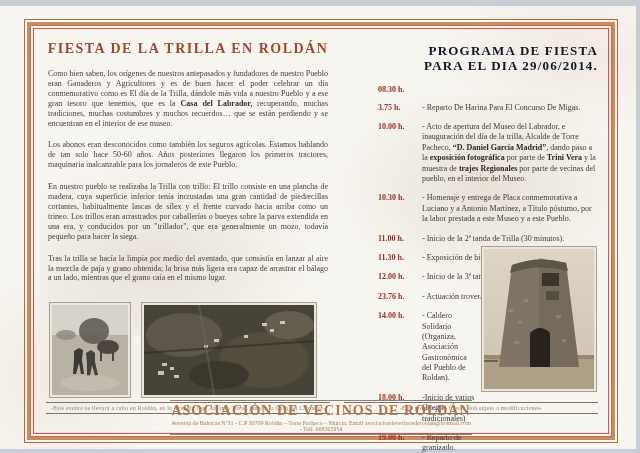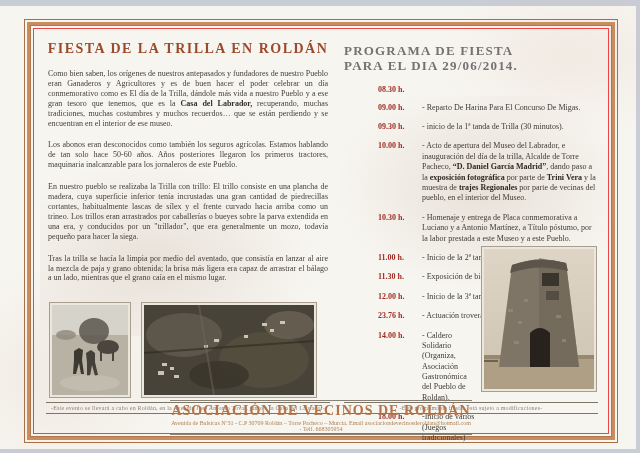--- a/index.html
+++ b/index.html
@@ -37,22 +37,22 @@
   .col-left p b{color:#35302b;}
 
   .photos{position:absolute;left:4px;bottom:30px;display:flex;gap:12px;}
   .photo{border:2px solid #ece7dc;outline:1px solid #a79e90;background:#cfc9bd;}
   .photo svg{display:block;}
 
   .caption{position:absolute;left:0;right:0;bottom:13px;padding:2px 0;
     border-top:1px solid #7c756a;border-bottom:1px solid #7c756a;
     text-align:center;font-size:6px;color:#8d8478;letter-spacing:.2px;}
 
-  .right-title{margin:4px 0 11px;text-align:left;font-weight:bold;
-    font-size:13px;line-height:1.18;letter-spacing:1.2px;color:#737373;}
+  .right-title{margin:4px 0 11px;text-align:right;font-weight:bold;
+    font-size:13px;line-height:1.18;letter-spacing:1.2px;color:#0f172a;}
 
   .schedule{padding:0 2px;margin-left:32px;}
   .srow{display:flex;margin-bottom:9px;}
   .srow .time{flex:0 0 44px;font-size:8px;font-weight:bold;color:#9e2d22;}
   .srow .desc{flex:1;font-size:8px;line-height:1.3;color:#3f3a34;}
   .srow .desc b{color:#2d2823;}
   .srow.narrow{margin-right:120px;}
 
   .tower{position:absolute;right:2px;top:208px;}
 
@@ -133,26 +133,22 @@
             <div class="right-title">
               <div>PROGRAMA DE FIESTA</div>
               <div>PARA EL DIA 29/06/2014.</div>
             </div>
 
             <div class="schedule" id="schedule">
                 <div class="srow">
                   <span class="time">08.30 h.</span>
                 </div>
                 <div class="srow">
-                  <span class="time">09.00 h.</span>
+                  <span class="time">3.75 h.</span>
                   <span class="desc"><span>- Reparto De Harina Para El Concurso De Migas.</span></span>
-                </div>
-                <div class="srow">
-                  <span class="time">09.30 h.</span>
-                  <span class="desc"><span>- inicio de la 1ª tanda de Trilla (30 minutos).</span></span>
                 </div>
                 <div class="srow">
                   <span class="time">10.00 h.</span>
                   <span class="desc"><span>- Acto de apertura del Museo del Labrador, e inauguración del día de la trilla, Alcalde de Torre Pacheco, </span><b>“D. Daniel García Madrid”</b><span>, dando paso a la </span><b>exposición fotográfica</b><span> por parte de </span><b>Trini Vera</b><span> y la muestra de </span><b>trajes Regionales</b><span> por parte de vecinas del pueblo, en el interior del Museo.</span></span>
                 </div>
                 <div class="srow">
                   <span class="time">10.30 h.</span>
                   <span class="desc"><span>- Homenaje y entrega de Placa conmemorativa a Luciano y a Antonio Martínez, a  Título póstumo, por la labor prestada a este Museo y a este Pueblo.</span></span>
                 </div>
                 <div class="srow">

